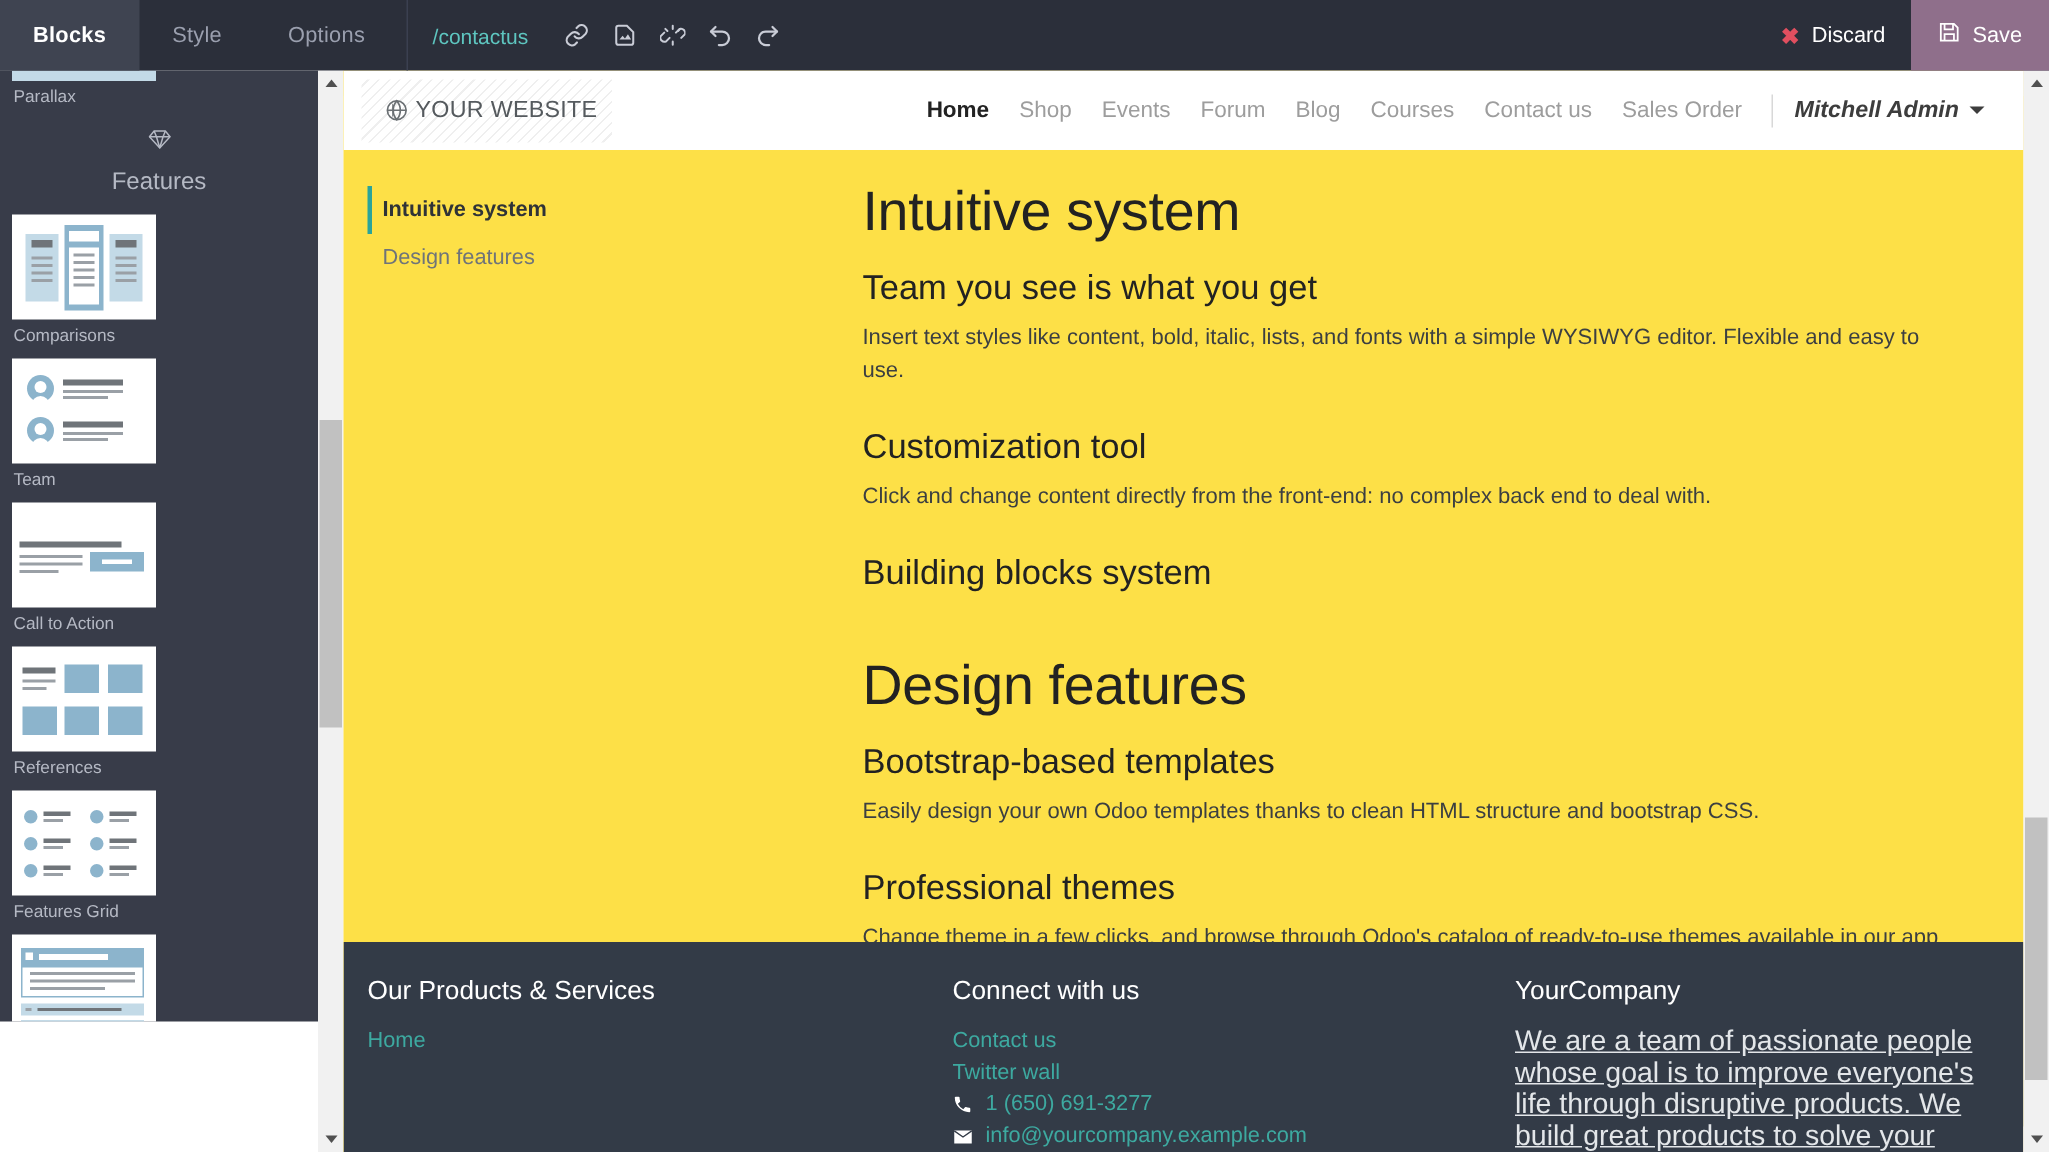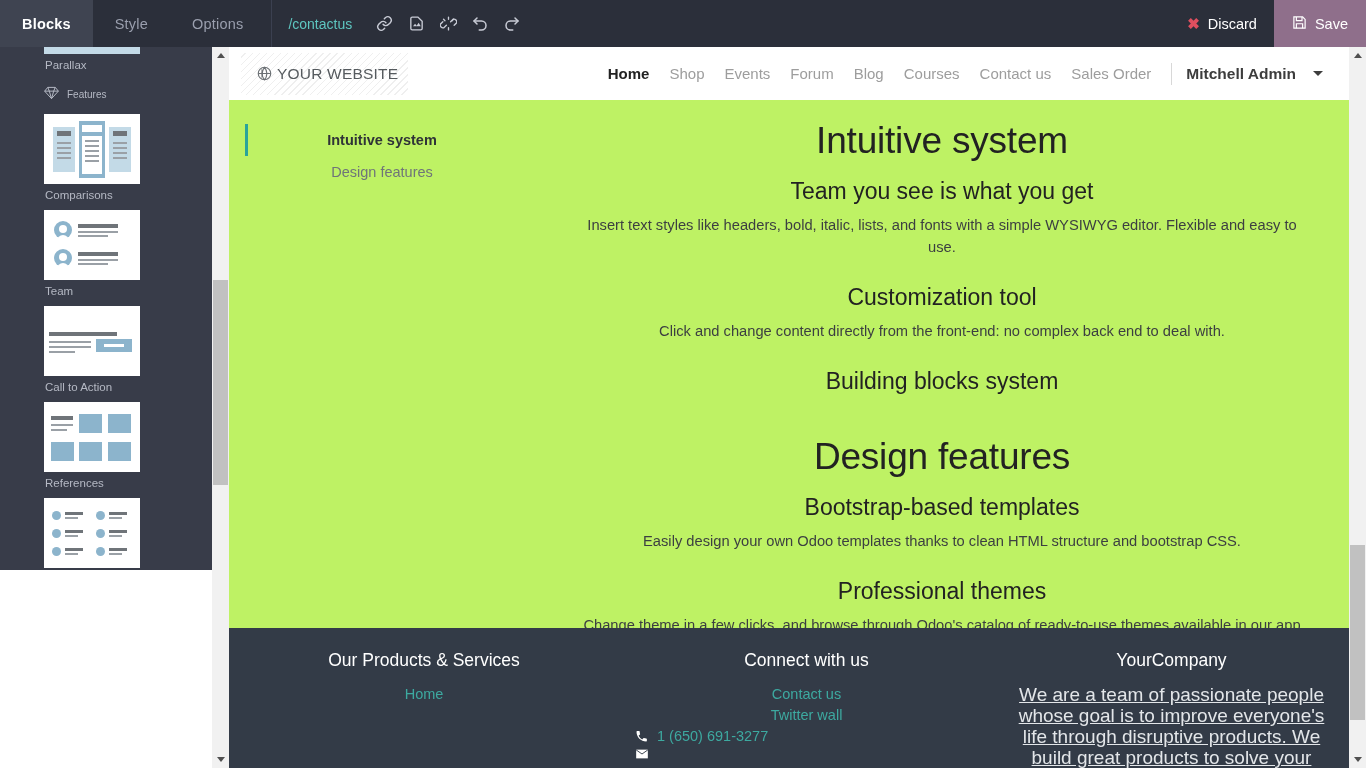--- a/index.html
+++ b/index.html
@@ -53,24 +53,23 @@
   #discard-btn .x { color: #e04f5f; font-size: 15px; font-weight: bold; }
   #save-btn {
     display: flex; align-items: center; gap: 8px;
     padding: 0 18px; background: #8f6f8b; color: #ffffff;
     font-size: 14.5px; cursor: pointer;
   }
 
   
   #blocks-panel {
     position: absolute; top: 47px; left: 0;
-    width: 212px; height: 523px;
+    width: 212px; height: 634px;
     background: #383c49;
     overflow: hidden;
-    padding-left: 36px;
   }
   #panel-inner { padding: 0 8px; position: relative; }
 
   .thumb-card { width: 96px; }
   .thumb-box {
     width: 96px; height: 70px; background: #ffffff;
     position: relative; overflow: hidden;
   }
   .thumb-label {
     font-size: 11.5px; color: #b5b9c4;
@@ -82,22 +81,23 @@
   }
 
   .sel-wrap {
     outline: 2px solid #e8252a;
     background: #4a4f5d;
   }
   .sel-wrap .thumb-box { background: #dfe8ef; }
 
   .cat-header {
     display: flex; align-items: center; 
-    gap: 8px; color: #b5b9c4; font-size: 10px;
+    gap: 8px; color: #b5b9c4; font-size: 16px;
     padding: 14px 0 12px 0;
+    flex-direction: column;
   }
 
   
   .bar { position: absolute; background: #6f7479; }
   .bar.lt { background: #9aa0a6; }
   .blk { position: absolute; background: #8cb4cc; }
   .blk.pale { background: #c3dae7; }
   .circ { position: absolute; border-radius: 50%; background: #8cb4cc; }
 
   
@@ -120,21 +120,21 @@
   .sb-track { position: relative; flex: 1; width: 17px; }
   .sb-thumb { position: absolute; left: 1px; width: 15px; background: #c1c1c1; }
 
   #panel-scrollbar { top: 47px; left: 212px; height: 721px; }
   #page-scrollbar  { top: 47px; left: 1349px; height: 721px; }
 
   
   #site {
     position: absolute; top: 47px; left: 229px;
     width: 1120px; height: 721px;
-    background: #bef264; overflow: hidden; text-align: center;
+    background: #fde047; overflow: hidden;
   }
 
   
   #site-header {
     height: 53px; display: flex; align-items: center;
     padding: 0 22px 0 12px; background: #ffffff;
   }
   #brand { display: flex; align-items: center; gap: 5px; position: relative;
            padding: 12px 10px 12px 16px; }
   #brand::before {
@@ -150,23 +150,24 @@
   #globe-icon { position: relative; color: #6b7074; display:flex; }
 
   #main-nav { display: flex; align-items: center; gap: 0; margin-left: auto; }
   .nav-link {
     font-size: 15px; color: #9d9d9d; padding: 0 10px;
     cursor: pointer; white-space: nowrap;
   }
   .nav-link.active { color: #222222; font-weight: bold; }
   #nav-sep { width: 1px; height: 22px; background: #d8d8d8; margin: 0 14px 0 10px; }
   #user-menu {
-    display: flex; align-items: center; gap: 17px;
+    display: flex; align-items: center; gap: 7px;
     font-size: 15.5px; color: #3d3d3d; font-weight: bold; cursor: pointer;
     padding-right: 4px;
+    font-style: italic;
   }
   .caret {
     width: 0; height: 0;
     border-left: 5px solid transparent; border-right: 5px solid transparent;
     border-top: 5px solid #3d3d3d;
   }
 
   
   #site-body { display: flex; padding: 18px 0 0 0; }
   #toc {
@@ -500,21 +501,21 @@
     <aside id="toc">
       <div class="toc-item active">Intuitive system</div>
       <div class="toc-item">Design features</div>
     </aside>
 
     <main id="content">
 
       <h1 class="sec">Intuitive system</h1>
 
       <h2 class="sub">Team you see is what you get</h2>
-      <p class="body">Insert text styles like headers, bold, italic, lists, and fonts with a simple WYSIWYG editor. Flexible and easy to use.</p>
+      <p class="body">Insert text styles like content, bold, italic, lists, and fonts with a simple WYSIWYG editor. Flexible and easy to use.</p>
 
       <h2 class="sub">Customization tool</h2>
       <p class="body">Click and change content directly from the front-end: no complex back end to deal with.</p>
 
       <h2 class="sub">Building blocks system</h2>
 
       <div class="gap-lg"></div>
 
       <h1 class="sec">Design features</h1>
 
@@ -549,20 +550,21 @@
         <span class="val">1 (650) 691-3277</span>
       </div>
       <div class="fline">
         <span class="ico">
           <svg width="14" height="14" viewBox="0 0 24 20" fill="currentColor">
             <path d="M2 2h20v16H2z" fill="none"></path>
             <path d="M2 2.5h20v15H2z" fill="currentColor"></path>
             <path d="M2 3l10 7 10-7" fill="none" stroke="#333b47" stroke-width="1.6"></path>
           </svg>
         </span>
+        <span class="val">info@yourcompany.example.com</span>
       </div>
     </div>
 
     <div class="fcol" style="flex:1;">
       <h3>YourCompany</h3>
       <p class="ftext">We are a team of passionate people whose goal is to improve everyone's life through disruptive products. We build great products to solve your business problems.</p>
 
     </div>
   </footer>
 </div>

